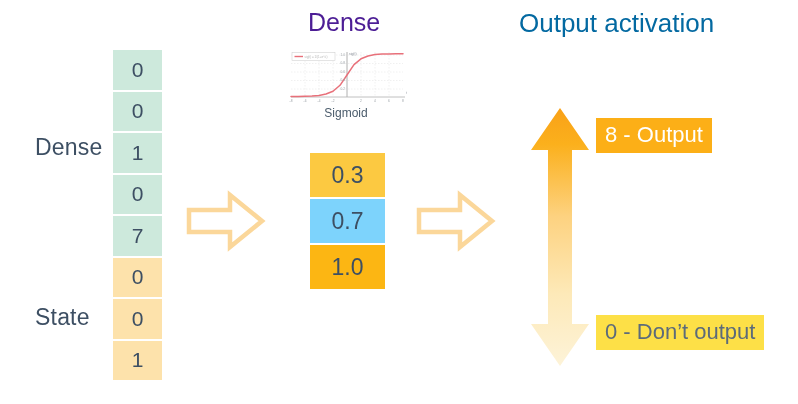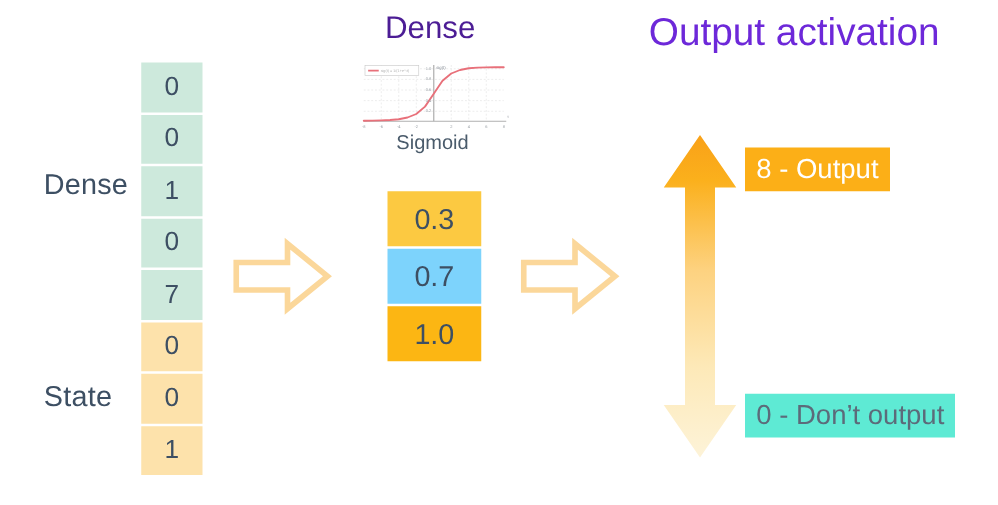--- a/index.html
+++ b/index.html
@@ -57,21 +57,21 @@
     position:absolute;
     left:283px;top:44px;
     width:126px;height:62px;
     background:#ffffff;
   }
   .plot-caption{
     position:absolute;
     left:283px;top:106px;
     width:126px;
     text-align:center;
-    font-size:16px;
+    font-size:12px;
     color:#4a5b6b;
   }
 
   
   .dense-stack{
     position:absolute;
     left:310px;top:153px;
     width:75px;
   }
   .dbox{
@@ -84,39 +84,39 @@
     color:#3d4f63;
   }
   .dbox.l1{background:#fcc941;}
   .dbox.l2{background:#7dd3fc;}
   .dbox.l3{background:#fcb613;}
 
   
   .out-title{
     position:absolute;
     left:519px;top:8px;
-    font-size:31px;
-    color:#6d28d9;
+    font-size:26px;
+    color:#0369a1;
     white-space:nowrap;
   }
   .tag{
     position:absolute;
     font-size:22px;
     padding:4px 9px 6px 9px;
     white-space:nowrap;
     line-height:1.15;
   }
   .tag-top{
     left:596px;top:118px;
     background:#fcaf17;
     color:#ffffff;
   }
   .tag-bottom{
     left:596px;top:315px;
-    background:#5eead4;
+    background:#fde047;
     color:#5c6b7a;
     text-align:center;
   }
 </style>
 </head>
 <body>
 
 <div class="stage">
 
   <div class="abs side-label" style="left:35px;top:134px;">Dense</div>

